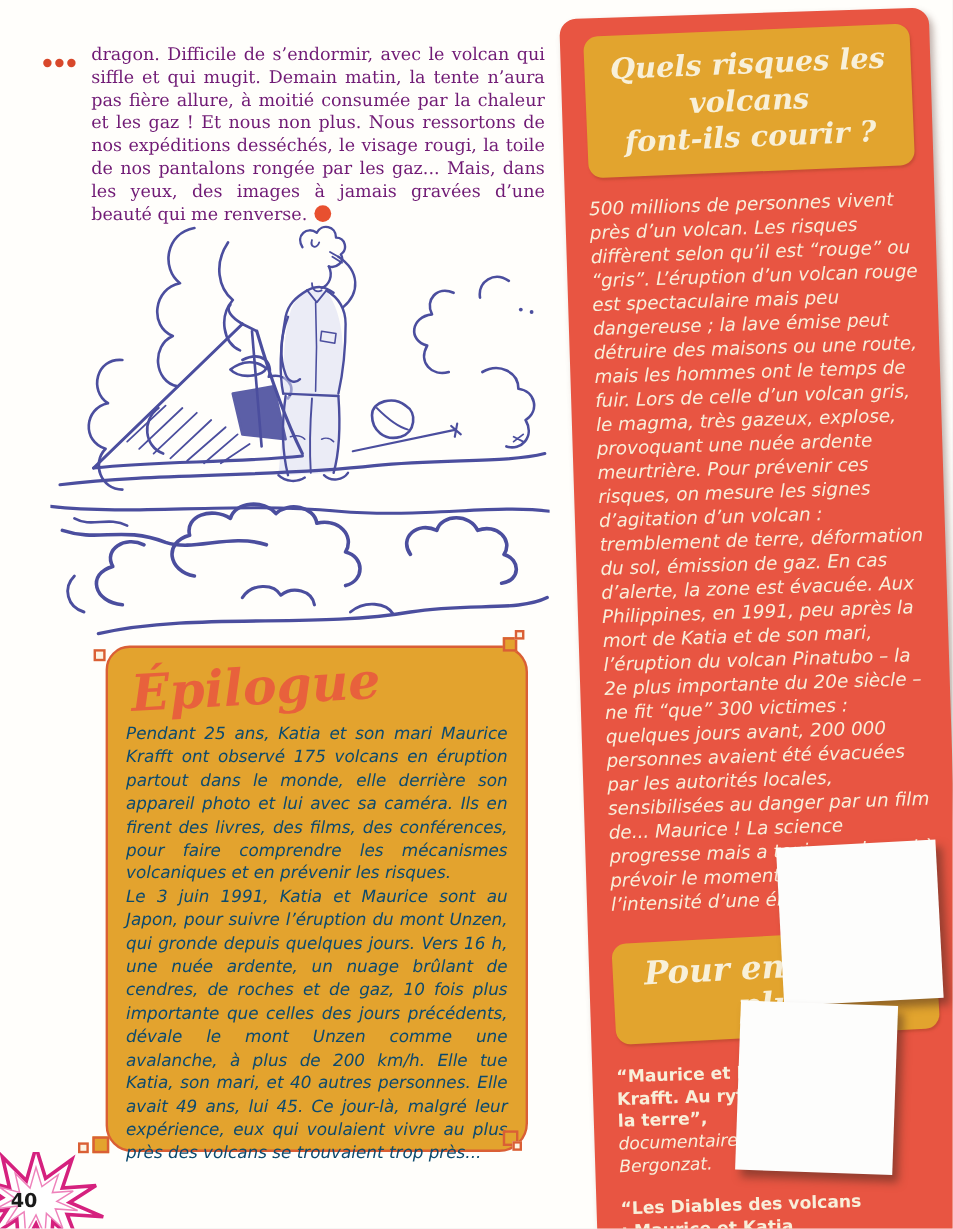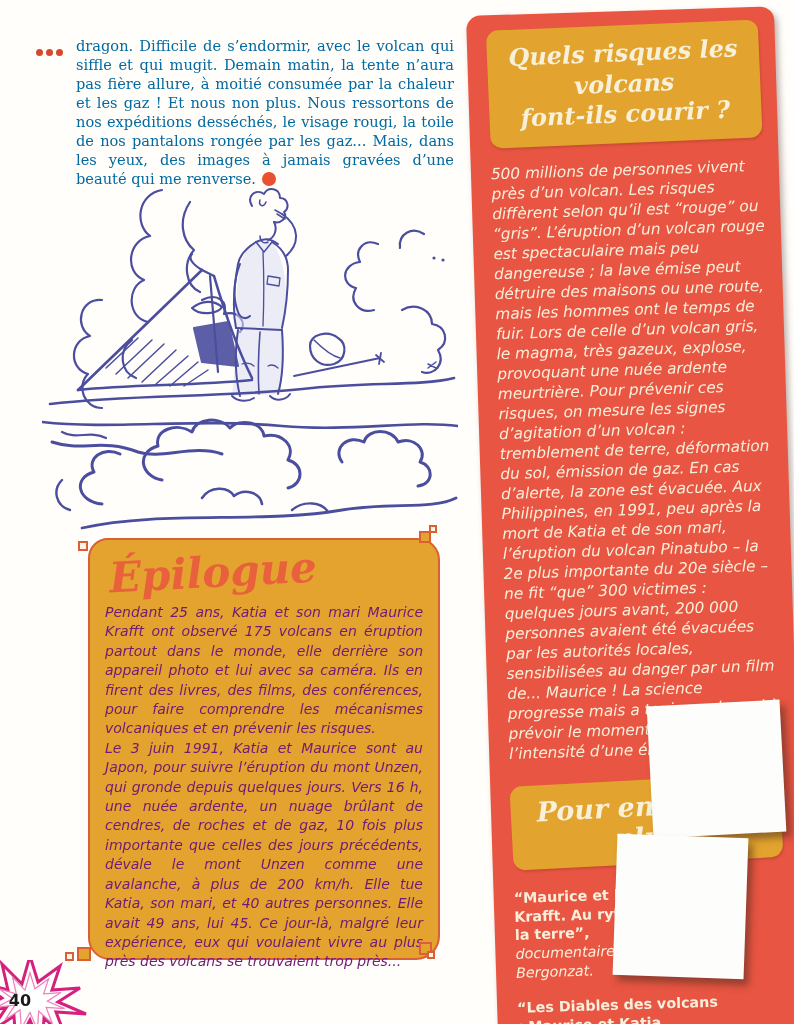--- a/index.html
+++ b/index.html
@@ -1,37 +1,37 @@
 <!DOCTYPE html>
 <html><head>
 <meta charset="utf-8">
 <style>
   html,body{margin:0;padding:0;background:#e9e9e9;}
   .page{position:relative;width:794px;height:1024px;background:#fffefb;overflow:hidden;
         font-family:"DejaVu Sans",sans-serif;margin:0 auto;}
 
   
   .story-block{position:absolute;left:76px;top:36px;width:378px;}
-  .story{font-family:"DejaVu Serif",serif;font-size:14.6px;line-height:19px;color:#0369a1;
+  .story{font-family:"DejaVu Serif",serif;font-size:14.6px;line-height:19px;color:#701a75;
          text-align:justify;margin:0;}
   .dots{position:absolute;left:-40px;top:5px;white-space:nowrap;}
   .dots i{display:inline-block;width:7px;height:7px;border-radius:50%;background:#D8482B;margin-right:3px;}
   .enddot{display:inline-block;width:14px;height:14px;border-radius:50%;background:#E8502F;
           margin-left:6px;vertical-align:-2px;}
 
   
   .sketch{position:absolute;left:42px;top:180px;}
 
   
   .epilogue{position:absolute;left:88px;top:538px;width:352px;height:422px;background:#E3A32E;
             border:2px solid #DA5F35;border-radius:20px 22px 24px 22px;
             padding:6px 15px 0 15px;box-sizing:border-box;}
   .ep-title{font-family:"DejaVu Serif",serif;font-style:italic;font-weight:bold;font-size:42px;
             color:#E8613C;margin:2px 0 6px 4px;display:inline-block;transform:rotate(-3deg);}
-  .ep-text{font-style:italic;font-size:14px;line-height:19.4px;color:#701a75;text-align:justify;margin:0;}
+  .ep-text{font-style:italic;font-size:14px;line-height:19.4px;color:#0c4a6e;text-align:justify;margin:0;}
   .corn{position:absolute;background:#E3A32E;border:2px solid #DA5F35;box-sizing:border-box;}
   .corn.pale{background:#FDF4E3;}
   .corn-tl-s{left:78px;top:541px;width:10px;height:10px;}
   .corn-tr-b{left:419px;top:531px;width:12px;height:12px;}
   .corn-tr-s{left:429px;top:525px;width:8px;height:8px;}
   .corn-bl-b{left:77px;top:947px;width:14px;height:14px;}
   .corn-bl-s{left:65px;top:952px;width:9px;height:9px;}
   .corn-br-b{left:419px;top:942px;width:13px;height:13px;}
   .corn-br-s{left:427px;top:951px;width:8px;height:8px;}
 

